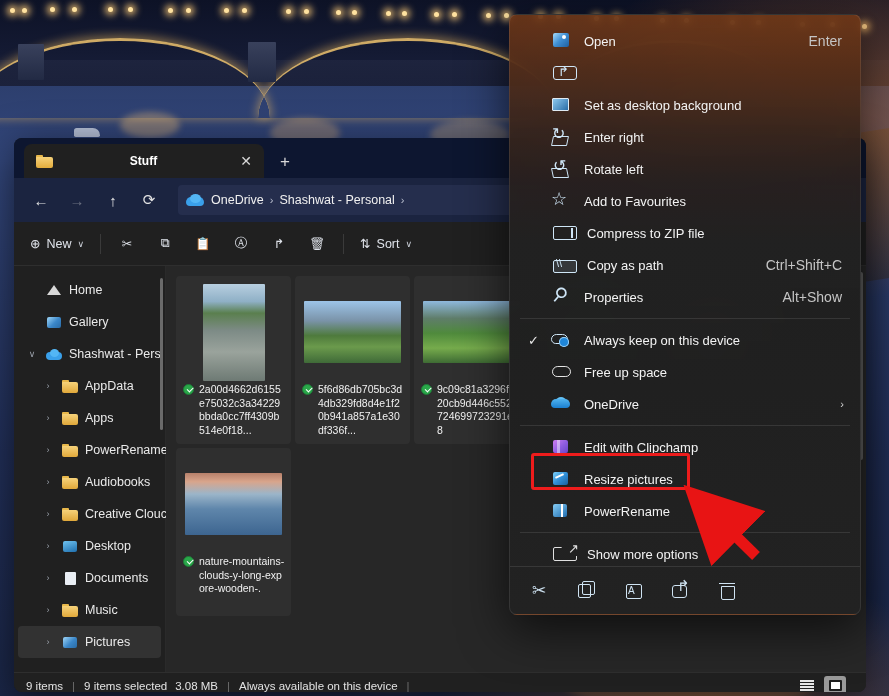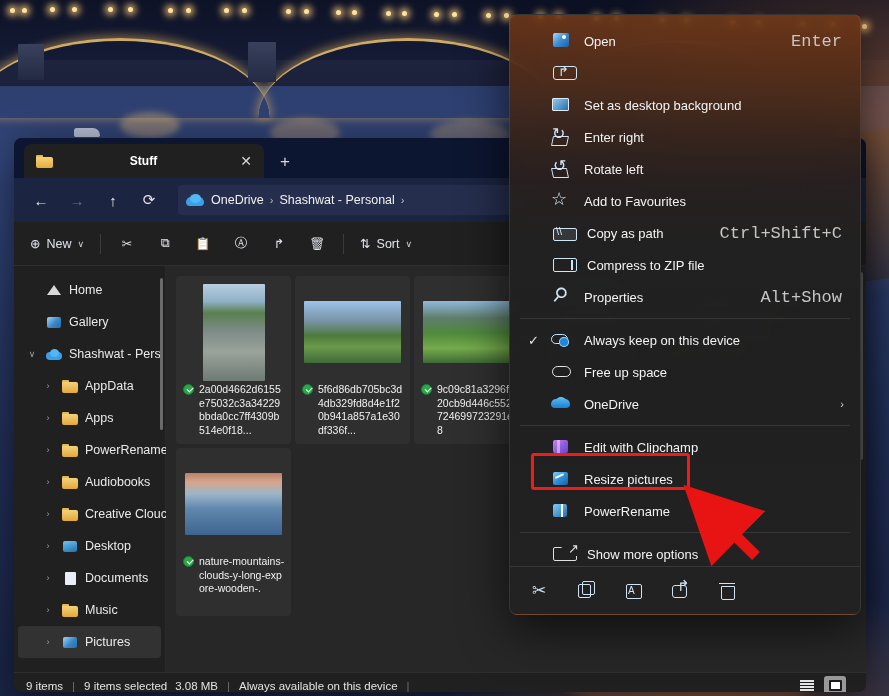--- a/index.html
+++ b/index.html
@@ -259,21 +259,21 @@
         rgba(34,34,34,1) 100%);
     backdrop-filter:blur(30px);
   }
   .mi {
     height:32px; margin:0 4px; border-radius:4px;
     display:flex; align-items:center; padding-left:14px; position:relative;
   }
   .mi-check { width:22px; flex:0 0 22px; color:#e9e9e9; font-size:13px; }
   .mi-ico { width:24px; flex:0 0 24px; height:18px; position:relative; }
   .mi-label { font-size:13px; color:#f3f3f3; flex:1; padding-left:10px; }
-  .mi-accel { font-size:17px; color:#c5c5c5; padding-right:14px;font-family:Liberation Mono, monospace; }
+  .mi-accel { font-size:14px; color:#c5c5c5; padding-right:14px; }
   .mi-sub { font-size:11px; color:#d4d4d4; padding-right:12px; }
   .menu-sep { height:1px; background:rgba(255,255,255,.10); margin:5px 10px; }
 
   
   .g-picture:after {
     content:""; position:absolute; left:3px; top:1px; width:16px; height:14px;
     background:linear-gradient(135deg,#a7dcfb 0%,#3f8fd4 48%,#1f5f9e 100%);
     border-radius:2px;
   }
   .g-picture:before {
@@ -704,28 +704,28 @@
         <span class="mi-ico g-rot-l"></span>
         <span class="mi-label">Rotate left</span>
       </div>
       <div class="mi">
         <span class="mi-check"></span>
         <span class="mi-ico g-star"></span>
         <span class="mi-label">Add to Favourites</span>
       </div>
       <div class="mi">
         <span class="mi-check"></span>
+        <span class="mi-ico g-zip"></span>
+        <span class="mi-label">Compress to ZIP file</span>
+      </div>
+      <div class="mi">
+        <span class="mi-check"></span>
         <span class="mi-ico g-path"></span>
         <span class="mi-label">Copy as path</span>
         <span class="mi-accel">Ctrl+Shift+C</span>
-      </div>
-      <div class="mi">
-        <span class="mi-check"></span>
-        <span class="mi-ico g-zip"></span>
-        <span class="mi-label">Compress to ZIP file</span>
       </div>
       <div class="mi">
         <span class="mi-check"></span>
         <span class="mi-ico g-wrench"></span>
         <span class="mi-label">Properties</span>
         <span class="mi-accel">Alt+Show</span>
       </div>
       <div class="menu-sep"></div>
       <div class="mi">
         <span class="mi-check">✓</span>

